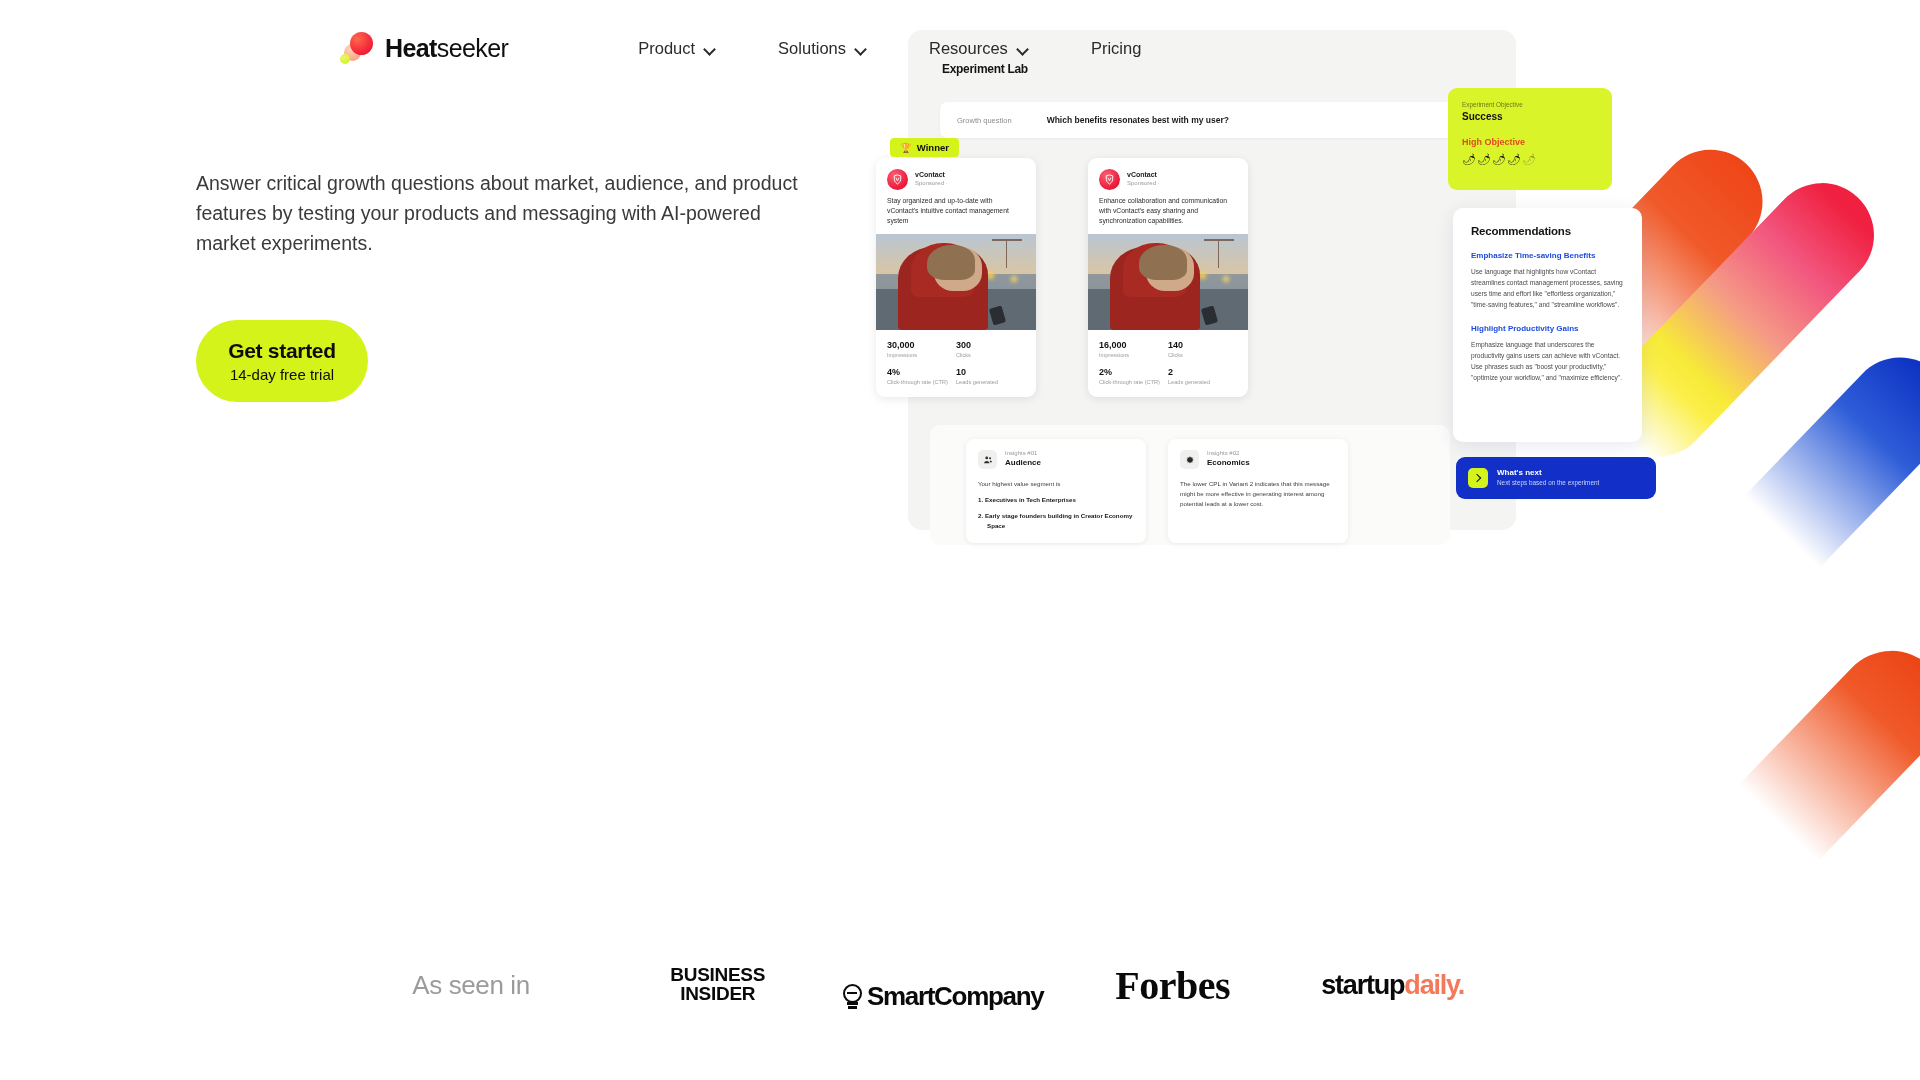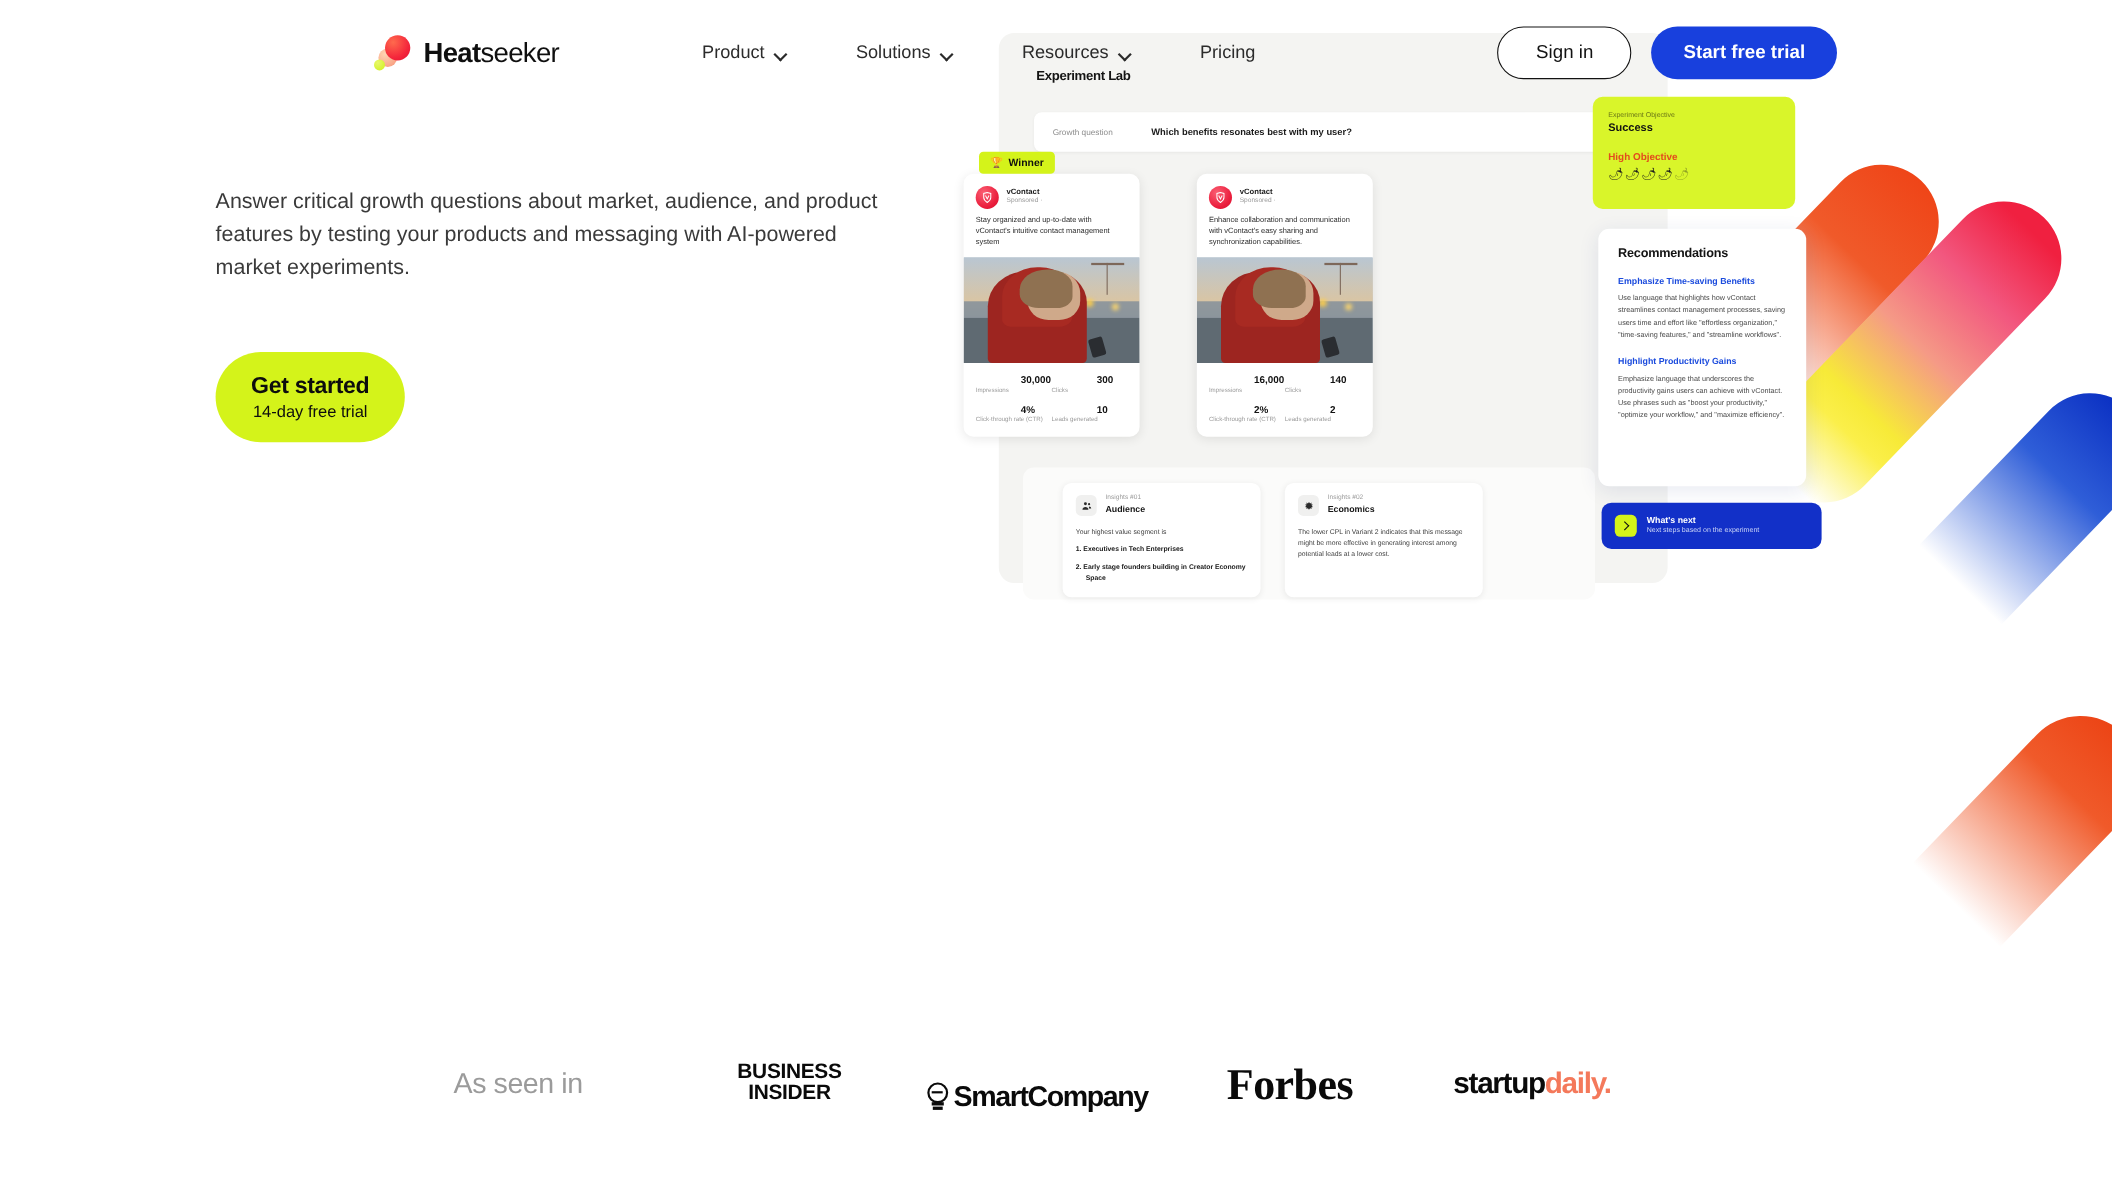--- a/index.html
+++ b/index.html
@@ -105,38 +105,38 @@
       background:#a82a22; border-radius:50% 46% 18% 12%; }
   .ad-img .head { position:absolute; left:36%; bottom:40%; width:30%; height:46%;
       background:#cfa98a; border-radius:48% 44% 40% 40%; }
   .ad-img .hair { position:absolute; left:32%; bottom:52%; width:30%; height:36%;
       background:#8f7151; border-radius:52% 44% 30% 36%; }
   .ad-img .phone { position:absolute; right:20%; bottom:6%; width:13px; height:17px;
       background:#2a2d31; border-radius:2px; transform:rotate(-16deg); }
   .ad-stats { padding:10px 11px 12px 11px; display:flex; flex-wrap:wrap; }
   .stat { width:50%; margin-bottom:9px; }
   .stat:nth-child(3),.stat:nth-child(4) { margin-bottom:0; }
-  .stat-v { font-size:9px; font-weight:700; color:#121212;margin-left:41px; }
+  .stat-v { font-size:9px; font-weight:700; color:#121212; }
   .stat-l { font-size:5.6px; color:#9b9b9b; margin-top:2px; }
 
   .insights-wrap { position:absolute; left:22px; top:395px; width:520px; height:120px;
       background:#fbfbfa; border-radius:10px; }
   .ins { position:absolute; top:14px; width:180px; height:104px; background:#fff; border-radius:8px;
       box-shadow:0 1px 6px rgba(0,0,0,.07); padding:11px 12px; }
   .ins1 { left:36px; } .ins2 { left:238px; }
   .ins-head { display:flex; align-items:center; gap:8px; }
   .ins-ico { width:19px; height:19px; border-radius:5px; background:#f0f0ef;
       display:flex; align-items:center; justify-content:center; flex:0 0 auto; }
   .ins-ico svg { width:10px; height:10px; fill:#2a2a2a; }
   .ins-no { font-size:6px; color:#9a9a9a; line-height:1.3; }
   .ins-t { font-size:8px; font-weight:700; color:#151515; line-height:1.3; }
   .ins-body { margin-top:10px; font-size:6.2px; line-height:1.6; color:#3d3d3d; }
   .ins-body .li { font-weight:700; color:#181818; margin-top:6px; padding-left:9px; text-indent:-9px; }
 
-  .objective { position:absolute; left:540px; top:58px; width:184px; height:102px;
+  .objective { position:absolute; left:540px; top:58px; width:164px; height:102px;
       background:#d9f52a; border-radius:9px; padding:13px 14px; }
   .obj-l { font-size:6.4px; color:#6e7a17; }
   .obj-v { font-size:10px; font-weight:700; color:#131313; margin-top:3px; }
   .obj-c { font-size:9px; font-weight:700; color:#e34b1d; margin-top:15px; }
   .chilis { margin-top:7px; font-size:11px; letter-spacing:1px; line-height:1; }
   .chilis .off { opacity:.38; }
 
   .recs { position:absolute; left:545px; top:178px; width:189px; height:234px; background:#fff;
       border-radius:10px; box-shadow:0 4px 18px rgba(25,45,130,.10); padding:17px 18px; }
   .recs-t { font-size:11.5px; font-weight:700; color:#141414; letter-spacing:-0.2px; }
@@ -201,24 +201,20 @@
     </div>
     <div class="nav-item">
       <span>Resources</span>
       <span class="chev"></span>
     </div>
     <div class="nav-item">
       <span>Pricing</span>
     </div>
   </div>
 
-  <div class="auth">
-    <button class="btn-signin">Sign in</button>
-    <button class="btn-trial">Start free trial</button>
-  </div>
 </div>
 
 <div class="hero">
   <div class="hero-left">
     <p class="sub">Answer critical growth questions about market, audience, and product features by testing your products and messaging with AI-powered market experiments.</p>
     <button class="cta">
       <span class="cta-main">Get started</span>
       <span class="cta-sub">14-day free trial</span>
     </button>
   </div>

